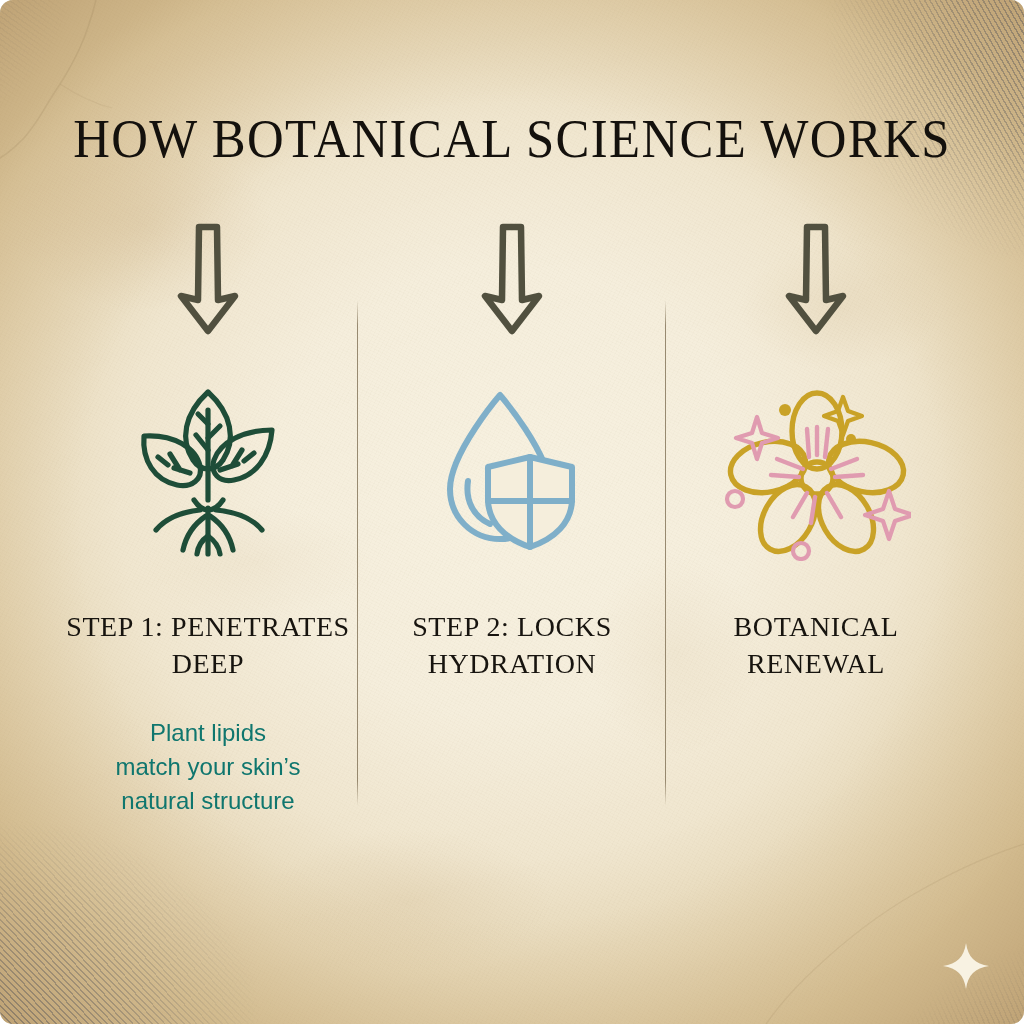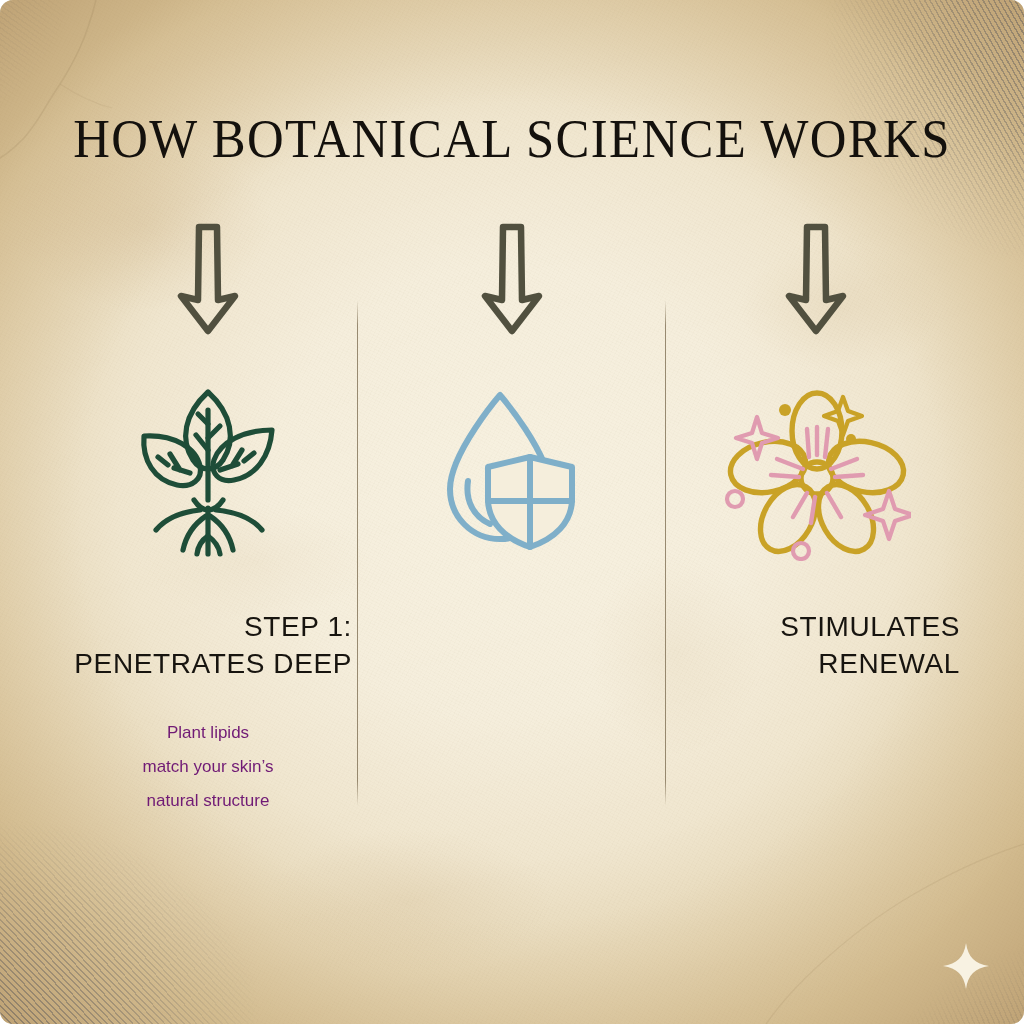--- a/index.html
+++ b/index.html
@@ -152,36 +152,36 @@
     left: 0; right: 0;
     height: 185px;
     display: flex;
     align-items: center;
     justify-content: center;
   }
   .heading {
     position: absolute;
     top: 608px;
     left: 6px; right: 6px;
-    text-align: right;
-    font-family: Liberation Sans, sans-serif;
+    text-align: center;
+    font-family: Liberation Serif, serif;
     font-size: 28px;
     line-height: 37px;
     letter-spacing: 0.6px;
     color: #17140f;
   }
   .body-text {
     position: absolute;
     top: 716px;
     left: 0; right: 0;
     text-align: center;
     font-family: "Liberation Sans", sans-serif;
-    font-size: 17px;
+    font-size: 24px;
     line-height: 34px;
-    color: #701a75;
+    color: #0f766e;
     white-space: pre-line;
   }
 
   
   .divider {
     position: absolute;
     top: 300px;
     width: 1px;
     height: 506px;
     background: linear-gradient(to bottom,
@@ -289,20 +289,22 @@
 
           <path d="M36 94 C33 114 42 130 58 137"></path>
 
           <path d="M98 70 L140 80 L140 112 C140 136 122 152 98 160 C74 152 56 136 56 112 L56 80 Z" fill="#f5eedc"></path>
           <path d="M98 70 L98 160"></path>
           <path d="M56 114 L140 114"></path>
         </g>
       </svg>
     </div>
 
+    <div class="heading">STEP 2: LOCKS
+HYDRATION</div>
   </div>
 
   <div class="col" id="col-2">
 
     <div class="arrow-wrap">
       <svg width="70" height="114" viewBox="0 0 70 114">
         <path d="M26 5 L44 5 L45 78 L62 74 L35 109 L8 74 L25 78 Z" fill="none" stroke="#51503f" stroke-width="6.5" stroke-linejoin="round" stroke-linecap="round"></path>
       </svg>
     </div>
 
@@ -338,21 +340,21 @@
         <path d="M122 16 L127 30 L141 35 L127 40 L122 54 L117 40 L103 35 L117 30 Z" fill="none" stroke="#c9a227" stroke-width="4.2" stroke-linejoin="round"></path>
 
         <circle cx="14" cy="118" r="8" fill="none" stroke="#e09bb0" stroke-width="4.2"></circle>
         <circle cx="80" cy="170" r="8" fill="none" stroke="#e09bb0" stroke-width="4.2"></circle>
 
         <circle cx="64" cy="29" r="6" fill="#c9a227"></circle>
         <circle cx="130" cy="58" r="5" fill="#c9a227"></circle>
       </svg>
     </div>
 
-    <div class="heading">STIMULATES
+    <div class="heading">BOTANICAL
 RENEWAL</div>
   </div>
 
   <svg id="corner-sparkle" viewBox="0 0 50 50">
     <path d="M25 2 C27 16 34 23 48 25 C34 27 27 34 25 48 C23 34 16 27 2 25 C16 23 23 16 25 2 Z" fill="#f8f2e2"></path>
   </svg>
 
 </div>
 
 </body></html>

